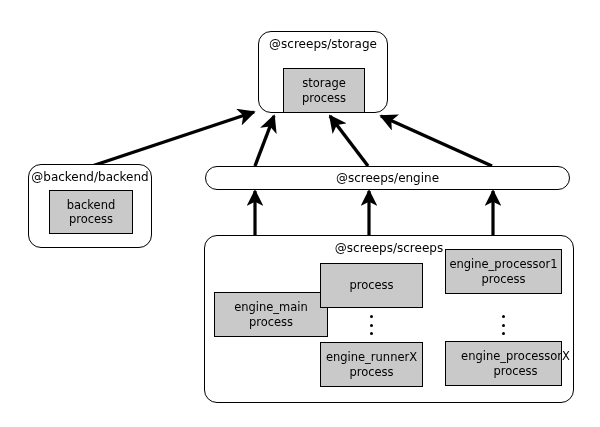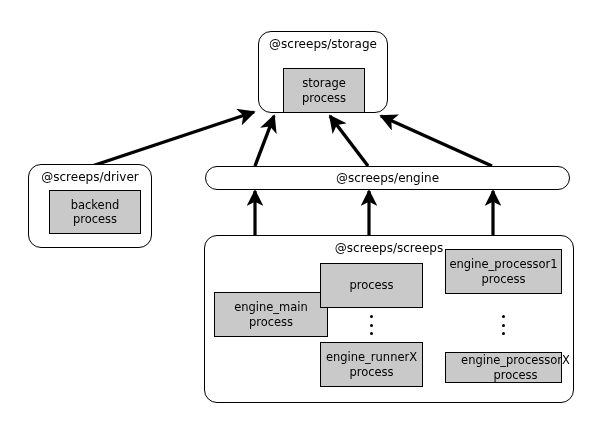--- a/index.html
+++ b/index.html
@@ -107,22 +107,22 @@
 
   <div class="pkg" id="storage-pkg" style="left:258px; top:31px; width:130px; height:82px;">
     <div class="pkg-title" style="top:5px;">@screeps/storage</div>
     <div class="proc" style="left:24px; top:24px; width:82px; height:45px;margin-top:12px;">
       <span>storage</span>
       <span>process</span>
     </div>
   </div>
 
   <div class="pkg" id="backend-pkg" style="left:28px; top:164px; width:124px; height:84px;">
-    <div class="pkg-title" style="top:5px;">@screeps/driver</div>
-    <div class="proc" style="left:20px; top:25px; width:92px; height:44px;">
+    <div class="pkg-title" style="top:5px;">@backend/backend</div>
+    <div class="proc" style="left:20px; top:25px; width:84px; height:44px;">
       <span>backend</span>
       <span>process</span>
     </div>
   </div>
 
   <div class="pkg" id="driver-pkg" style="left:205px; top:166px; width:365px; height:24px;">
     <div class="pkg-title">@screeps/engine</div>
   </div>
 
   <div class="pkg" id="engine-pkg" style="left:204px; top:235px; width:370px; height:168px;">
@@ -148,19 +148,19 @@
     <div class="vdots" style="left:295px; top:79px; height:20px;">
       <i></i>
         <i></i>
         <i></i>
     </div>
 
     <div class="proc" style="left:115px; top:106px; width:103px; height:45px;align-items:center;">
       <span>engine_runnerX</span>
       <span>process</span>
     </div>
-    <div class="proc" style="left:240px; top:116px; width:117px; height:31px;padding-left:24px;">
+    <div class="proc" style="left:240px; top:105px; width:117px; height:45px;padding-left:24px;">
       <span>engine_processorX</span>
       <span>process</span>
     </div>
   </div>
 
 </div>
 
 </body></html>

